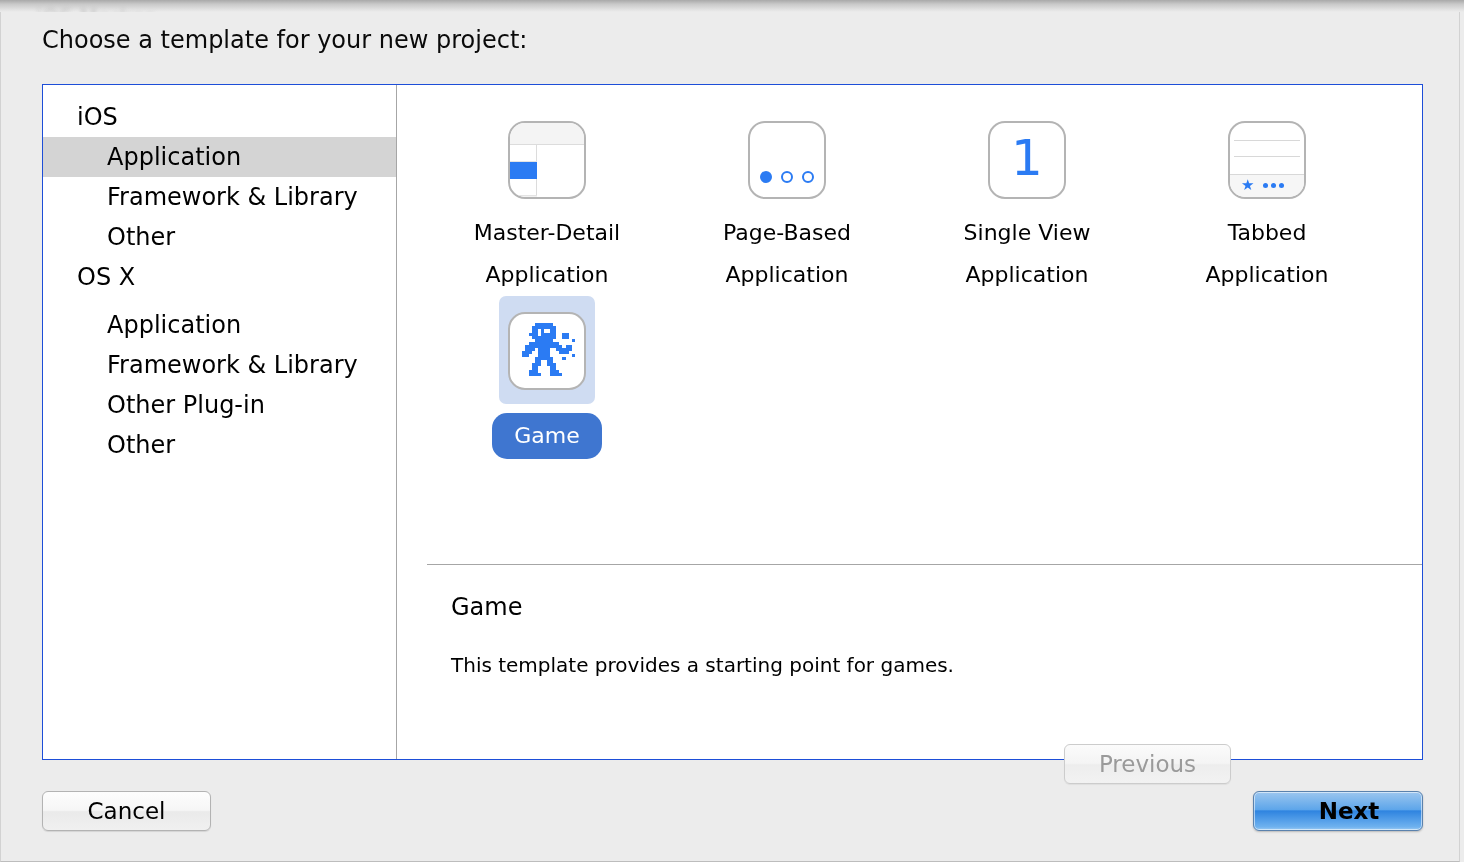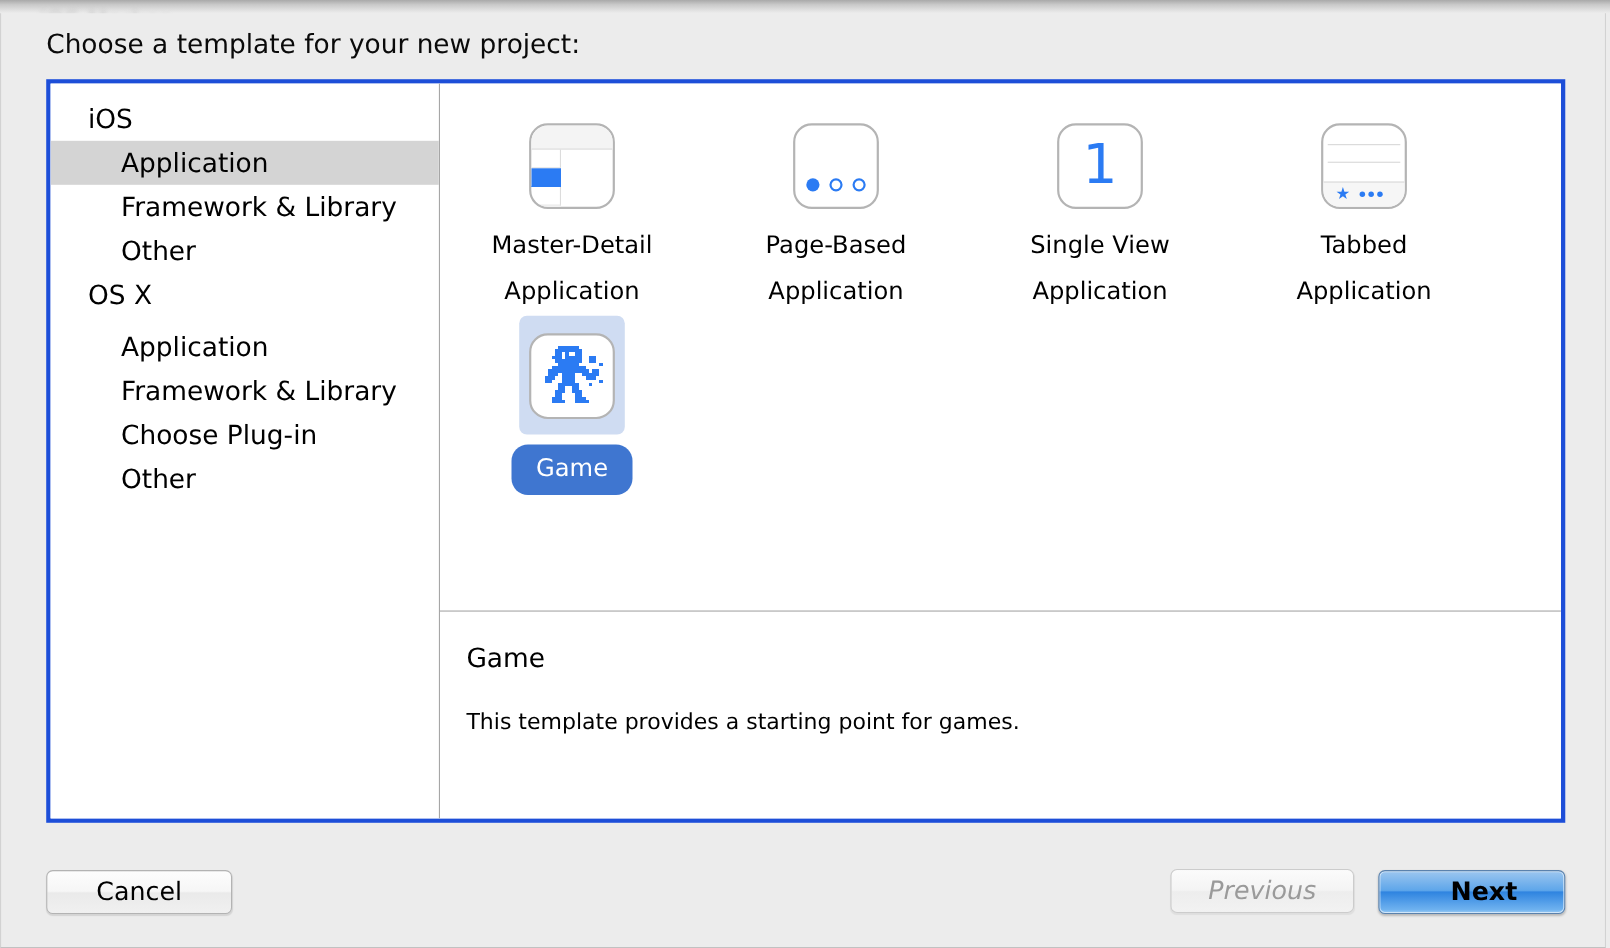--- a/index.html
+++ b/index.html
@@ -65,26 +65,27 @@
     left: 41px;
     top: 14px;
     font-size: 24px;
     color: #0a0a0a;
   }
 
   
   #content-box {
     position: absolute;
     left: 41px;
-    top: 60px;
+    top: 72px;
     width: 1381px;
     height: 676px;
     background: #ffffff;
-    border: 4px solid #1d4ed8;
-    display: flex;
+    border: 1px solid #1d4ed8;
+    display: flex;
+    gap: 30px;
   }
 
   
   #sidebar {
     width: 354px;
     height: 100%;
     background: #ffffff;
     border-right: 1px solid #a6a6a6;
     padding-top: 12px;
     overflow: hidden;
@@ -242,26 +243,25 @@
 
   #cancel-button {
     left: 41px; top: 779px; width: 169px;
     background: linear-gradient(to bottom, #fdfdfd 0%, #f6f6f6 48%, #eaeaea 52%, #f0f0f0 100%);
     border: 1px solid #b3b3b3;
     box-shadow: 0 1px 1px rgba(0,0,0,0.10);
     color: #000;
   }
 
   #previous-button {
-    left: 1063px; top: 778px; width: 167px;
+    left: 1063px; top: 732px; width: 167px;
     background: linear-gradient(to bottom, #fbfbfb 0%, #f4f4f4 48%, #ededed 52%, #f2f2f2 100%);
     border: 1px solid #cccccc;
     box-shadow: 0 1px 1px rgba(0,0,0,0.06);
     color: #9a9a9a;
-    font-style: italic;
   }
 
   #next-button {
     left: 1252px; top: 779px; width: 170px;
     background: linear-gradient(to bottom, #9cc6ef 0%, #5ea6ea 46%, #2f84e0 50%, #6fb2ef 92%, #9ecbf3 100%);
     border: 1px solid #5b82ad;
     box-shadow: 0 0 0 1px rgba(255,255,255,0.55) inset, 0 1px 2px rgba(0,0,0,0.22);
     color: #000;
     font-weight: 600;
     padding-left: 22px;
@@ -313,21 +313,21 @@
         <span>OS X</span>
       </div>
       <div class="side-spacer"></div>
       <div class="side-row child">
         <span>Application</span>
       </div>
       <div class="side-row child">
         <span>Framework &amp; Library</span>
       </div>
       <div class="side-row child">
-        <span>Choose Plug-in</span>
+        <span>Other Plug-in</span>
       </div>
       <div class="side-row child">
         <span>Other</span>
       </div>
     </div>
 
     <div id="right-pane">
 
       <div id="template-grid">
 

